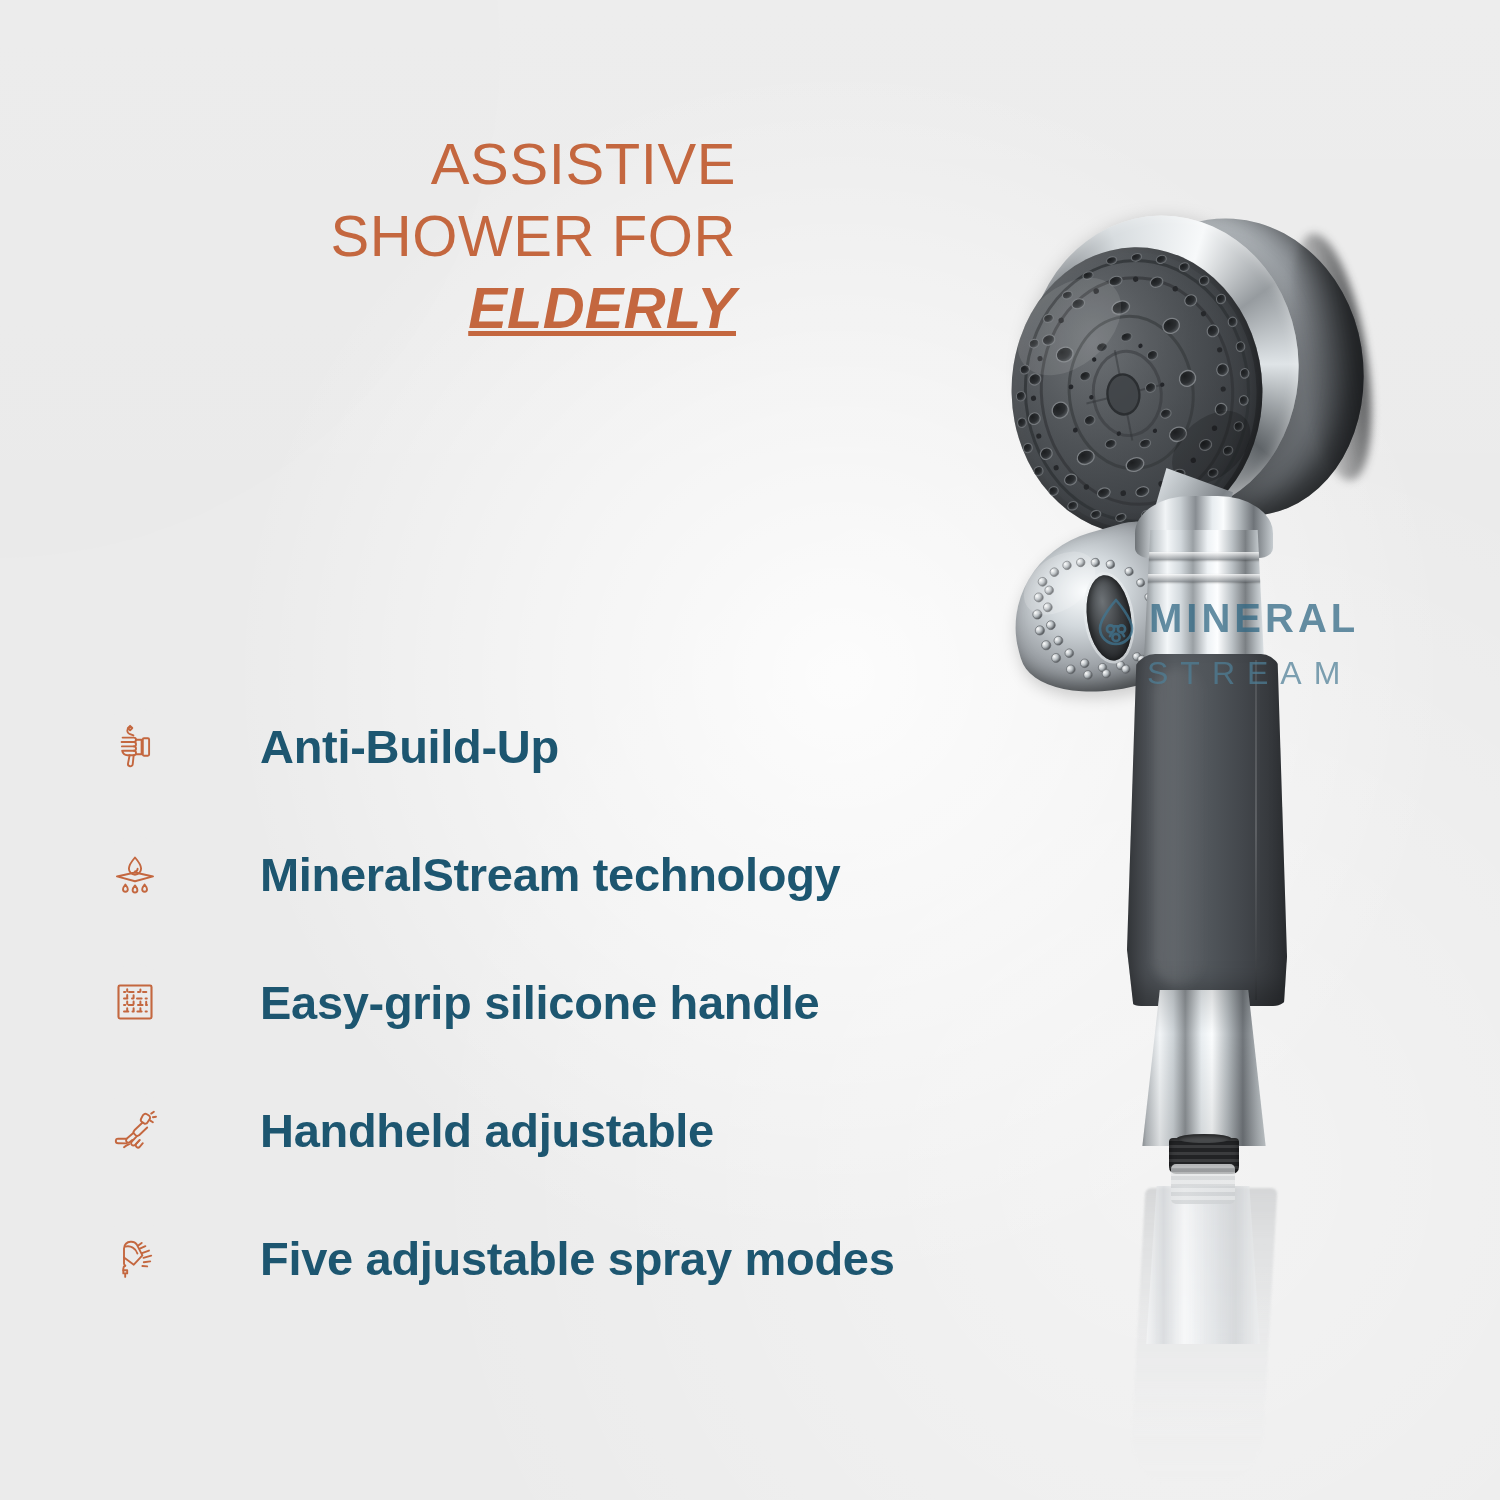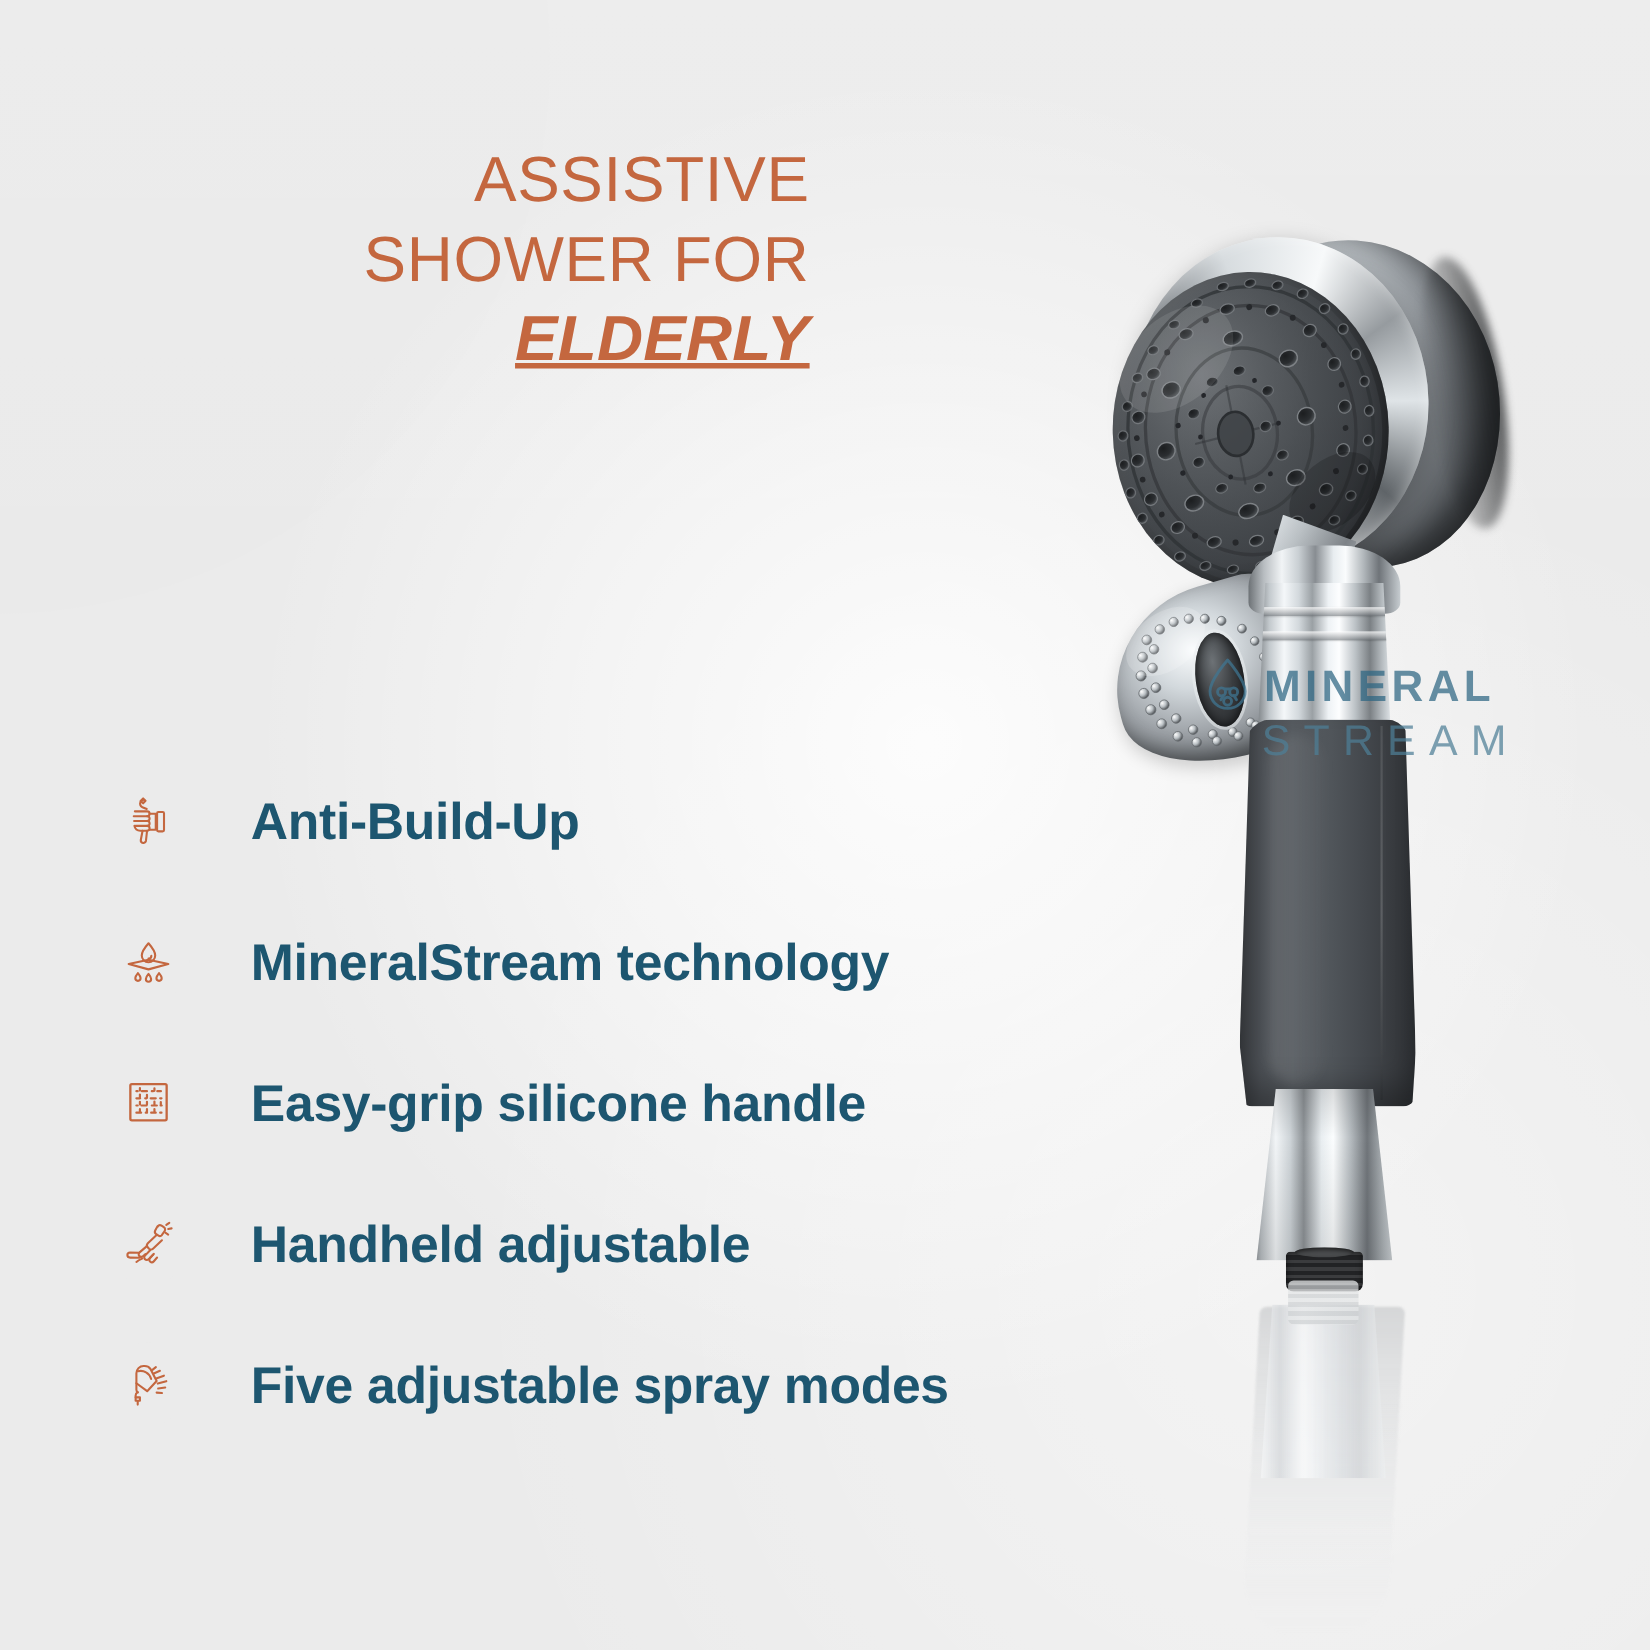--- a/index.html
+++ b/index.html
@@ -72,21 +72,21 @@
   }
   .icon-badge{
     flex:0 0 auto;
     width:74px; height:76px;
     border-radius:50%;
     background:#ebebeb;
     display:flex; align-items:center; justify-content:center;
   }
   .icon-badge svg{ display:block; }
   .feature-label{
-    margin-left:56px;
+    margin-left:88px;
     color:#1d5670;
     font-size:47px;
     font-weight:700;
     letter-spacing:-0.3px;
     white-space:nowrap;
   }
 
   
   .product{
     position:absolute;
@@ -351,32 +351,32 @@
   }
 
   
   .watermark{
     position:absolute;
     left:1095px; top:596px;
     width:320px; height:104px;
     pointer-events:none;
     opacity:.72;
   }
-  .wm-row{ display:flex; align-items:center; }
+  .wm-row{ display:flex; align-items:flex-start; }
   .wm-drop{ margin-right:12px; }
   .wm-top{
     color:#2d6683;
     font-size:40px;
     font-weight:700;
     letter-spacing:4px;
     line-height:44px;
   }
   .wm-bot{
     color:#4e7f97;
-    font-size:39px;
+    font-size:32px;
     font-weight:400;
     letter-spacing:12px;
     line-height:46px;
     margin-left:52px;
   }
 </style>
 </head>
 <body>
 
 <div id="poster">

